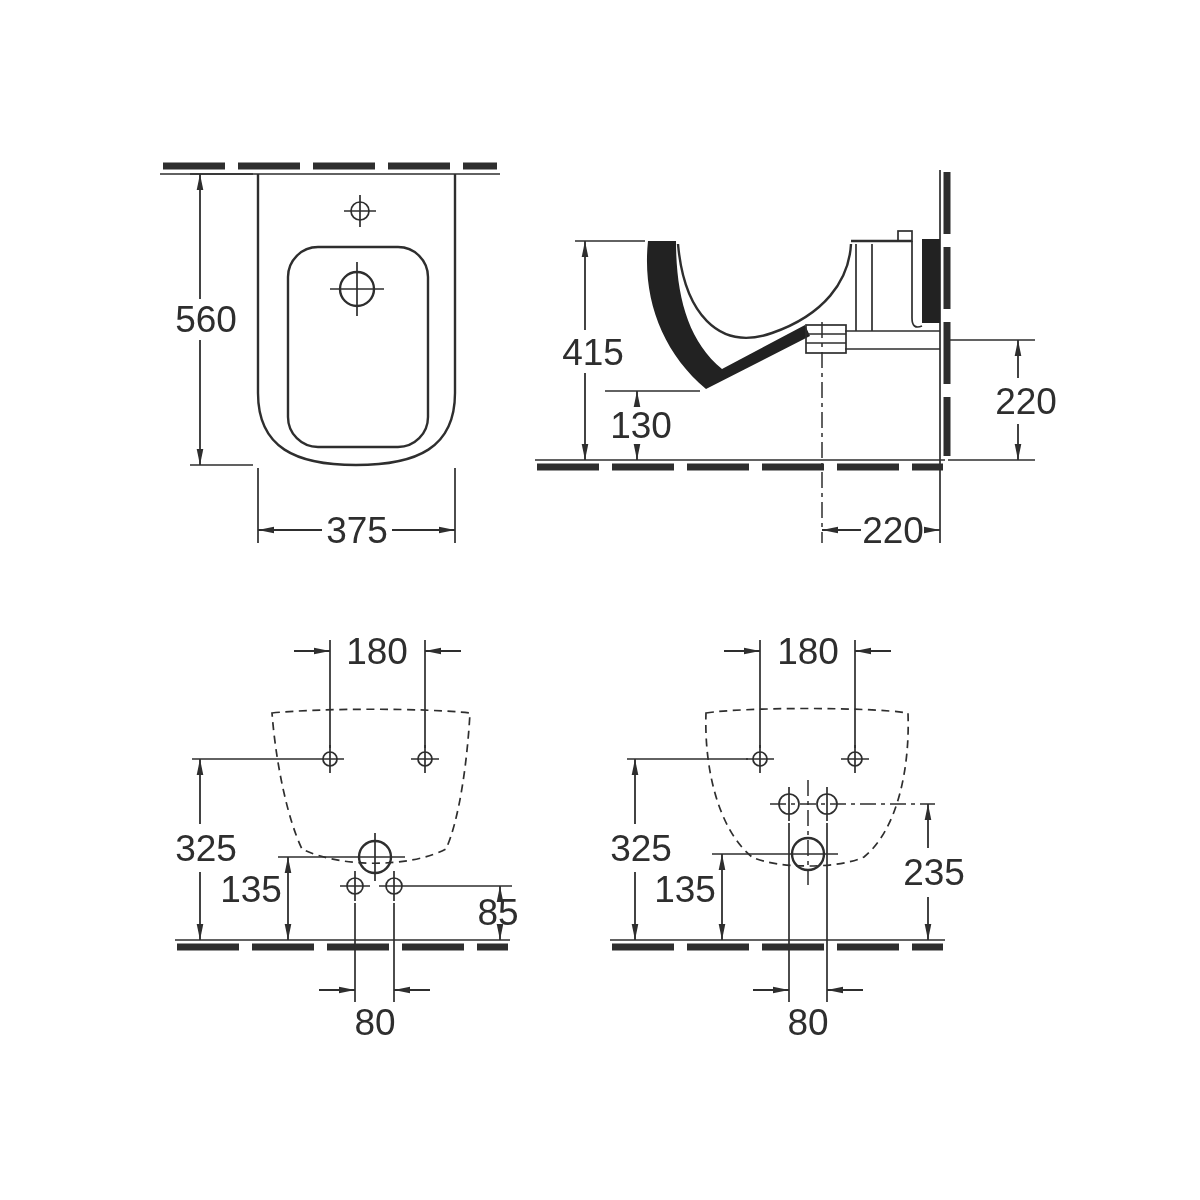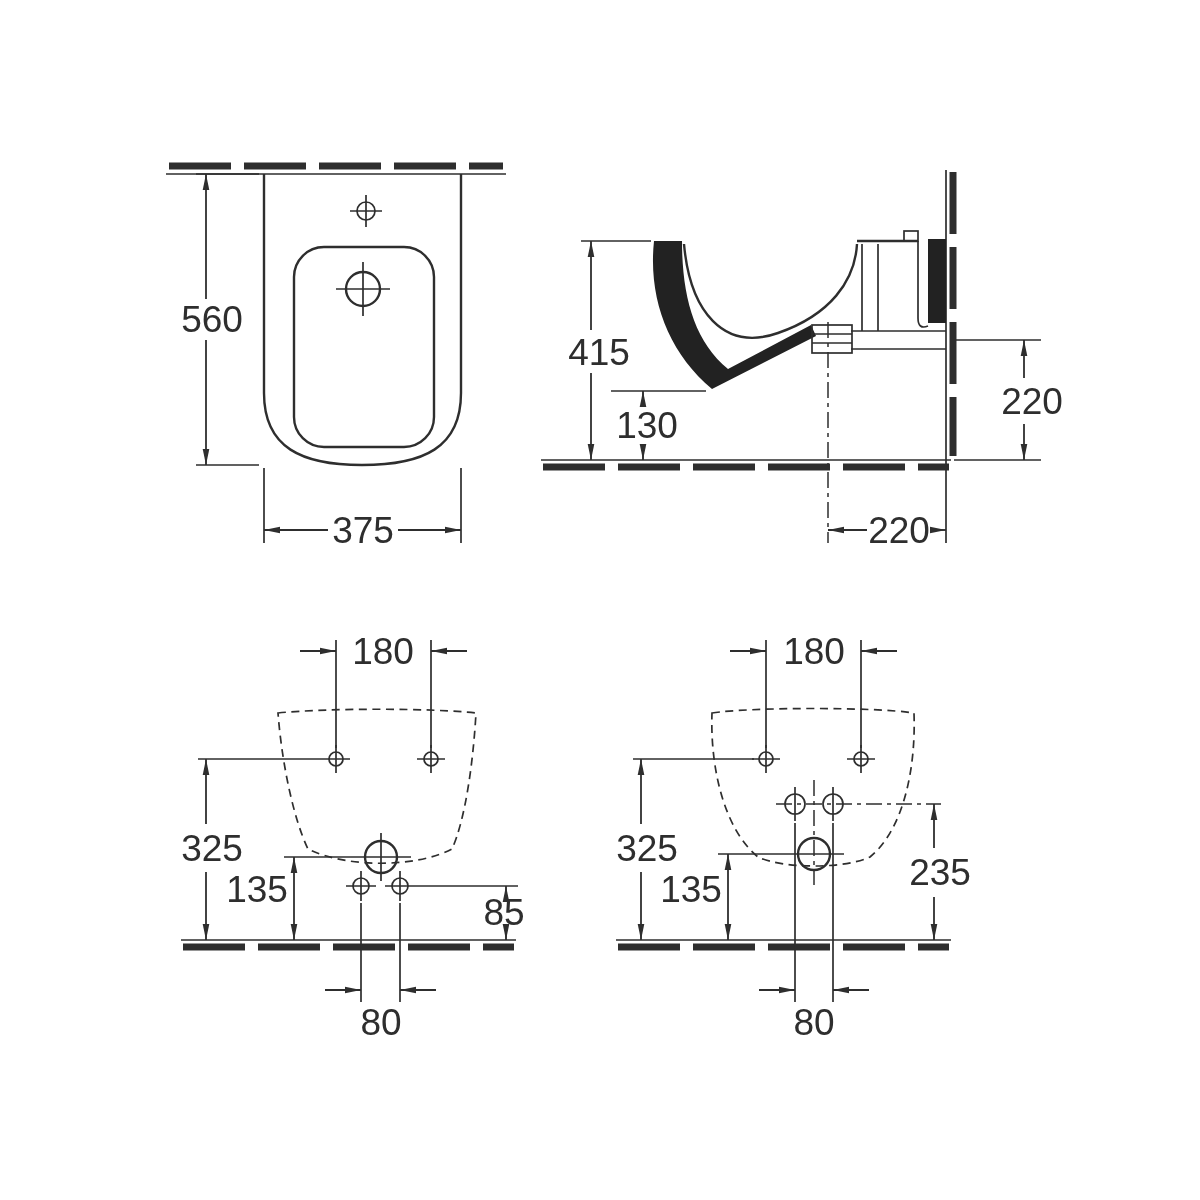--- a/index.html
+++ b/index.html
@@ -1,16 +1,16 @@
 <!DOCTYPE html>
 <html><head>
 <meta charset="utf-8">
 <style>
   html,body{margin:0;padding:0;background:#ffffff;}
-  .canvas{width:1146px;height:1200px;background:#ffffff;position:relative;font-family:"Liberation Sans",sans-serif;padding-left:6px;}
+  .canvas{width:1146px;height:1200px;background:#ffffff;position:relative;font-family:"Liberation Sans",sans-serif;}
   svg{display:block;}
   .ln  {fill:none;stroke:#2e2e2e;stroke-width:2.4;stroke-linecap:butt;}
   .thn {fill:none;stroke:#2e2e2e;stroke-width:1.7;}
   .wall{fill:none;stroke:#2e2e2e;stroke-width:7;stroke-dasharray:62 13;}
   .dsh {stroke-dasharray:8 5.5;}
   .cl  {fill:none;stroke:#2e2e2e;stroke-width:1.5;stroke-dasharray:16 5 4 5;}
   .dim {fill:none;stroke:#2e2e2e;stroke-width:1.8;}
   .fil {fill:#222222;stroke:none;}
   text {font-family:"Liberation Sans",sans-serif;font-size:37px;fill:#2e2e2e;}
   .t   {text-anchor:middle;}

